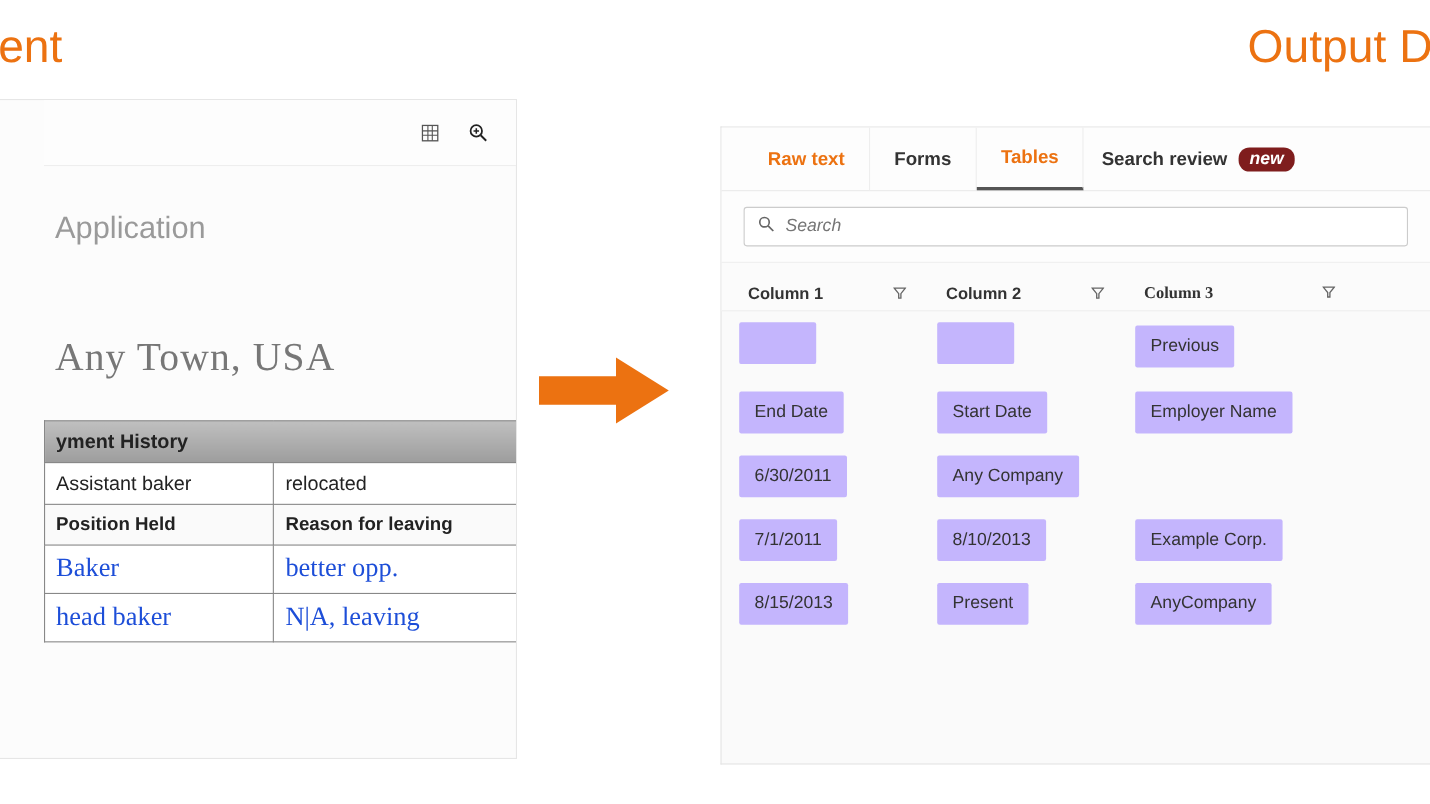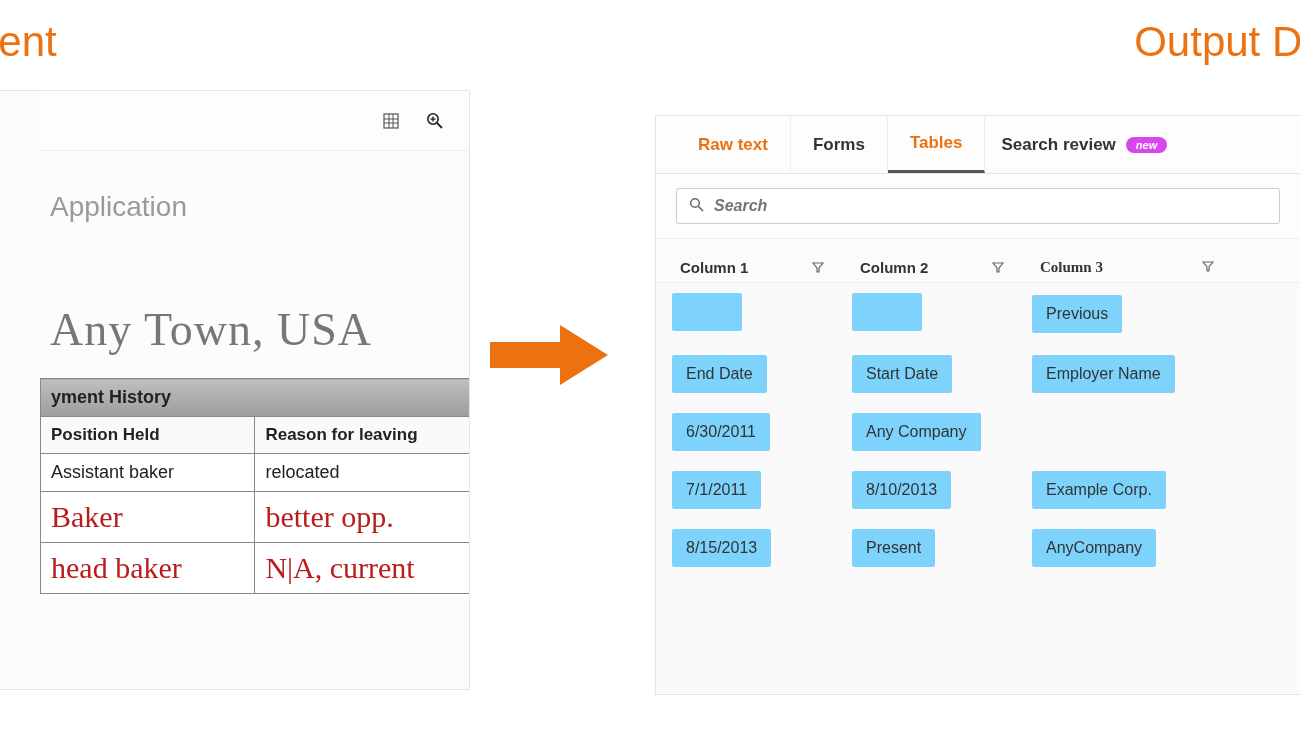--- a/index.html
+++ b/index.html
@@ -66,26 +66,26 @@
   }
   .doc-heading {
     font-size: 28px;
     color: #9a9a9a;
     font-weight: 400;
     padding-left: 10px;
   }
   .handwrite {
     font-family: "Comic Sans MS", "Segoe Script", cursive;
     color: #777;
-    font-size: 46px;
+    font-size: 36px;
     padding: 80px 0 20px 10px;
     letter-spacing: 1px;
   }
   .scan-table {
-    margin-top: 2px;
+    margin-top: 17px;
     border: 1px solid #999;
     width: 460px;
     border-collapse: collapse;
     font-size: 18px;
     color: #222;
     background: #fff;
   }
   .scan-table th, .scan-table td {
     border: 1px solid #888;
     padding: 8px 10px;
@@ -97,22 +97,22 @@
     font-weight: 700;
     font-size: 18px;
   }
   .scan-sub {
     font-weight: 700;
     font-size: 17px;
     background: #fafafa;
   }
   .hw {
     font-family: "Comic Sans MS", "Segoe Script", cursive;
-    font-size: 30px;
-    color: #b91c1c;
+    font-size: 24px;
+    color: #1d4ed8;
   }
 
   
   .arrow {
     position: absolute;
     top: 320px;
     left: 490px;
     width: 120px;
     height: 70px;
   }
@@ -160,23 +160,23 @@
     display: flex;
     align-items: center;
     height: 100%;
     gap: 10px;
     font-size: 17px;
     font-weight: 600;
     color: #333;
     cursor: pointer;
   }
   .badge {
-    background: #d946ef;
+    background: #7f1d1d;
     color: #fff;
-    font-size: 11px;
+    font-size: 16px;
     font-style: italic;
     padding: 2px 10px;
     border-radius: 10px;
     font-weight: 700;
   }
   .search-row {
     padding: 14px 20px;
     border-bottom: 1px solid #eee;
     background: #fdfdfd;
   }
@@ -192,21 +192,20 @@
     gap: 10px;
   }
   .search-box input {
     border: none;
     outline: none;
     font-size: 16px;
     width: 100%;
     font-style: italic;
     color: #555;
     background: transparent;
-    font-weight: bold;
   }
   .grid-head {
     display: flex;
     padding: 20px 6px 6px 6px;
     border-bottom: 1px solid #eee;
     background: #fbfbfb;
   }
   .col {
     flex: 0 0 180px;
     display: flex;
@@ -223,21 +222,21 @@
     display: flex;
     padding: 10px 6px;
     align-items: center;
   }
   .cell {
     flex: 0 0 180px;
     padding: 0 10px;
   }
   .cell.c3 { flex: 0 0 210px; }
   .chip {
-    background: #7dd3fc;
+    background: #c4b5fd;
     border-radius: 2px;
     padding: 10px 14px;
     font-size: 16px;
     color: #333;
     display: inline-block;
     min-width: 70px;
   }
   .chip.empty {
     min-width: 70px;
     min-height: 38px;
@@ -273,34 +272,34 @@
   <div class="doc-body">
     <div class="doc-heading">Application</div>
     <div class="handwrite">Any Town, USA</div>
 
     <table class="scan-table">
       <tbody>
           <tr>
             <th class="scan-hdr" colspan="2">yment History</th>
           </tr>
       <tr>
+        <td>Assistant baker</td>
+        <td>relocated</td>
+      </tr>
+      <tr>
         <th class="scan-sub">Position Held</th>
         <th class="scan-sub">Reason for leaving</th>
-      </tr>
-      <tr>
-        <td>Assistant baker</td>
-        <td>relocated</td>
       </tr>
       <tr>
         <td class="hw">Baker</td>
         <td class="hw">better opp.</td>
       </tr>
       <tr>
         <td class="hw">head baker</td>
-        <td class="hw">N|A, current</td>
+        <td class="hw">N|A, leaving</td>
       </tr>
     </tbody>
       </table>
   </div>
 </div>
 
 <div class="arrow">
   <svg width="120" height="70" viewBox="0 0 120 70">
     <polygon points="0,22 70,22 70,5 118,35 70,65 70,48 0,48" fill="#ec7211"></polygon>
   </svg>

